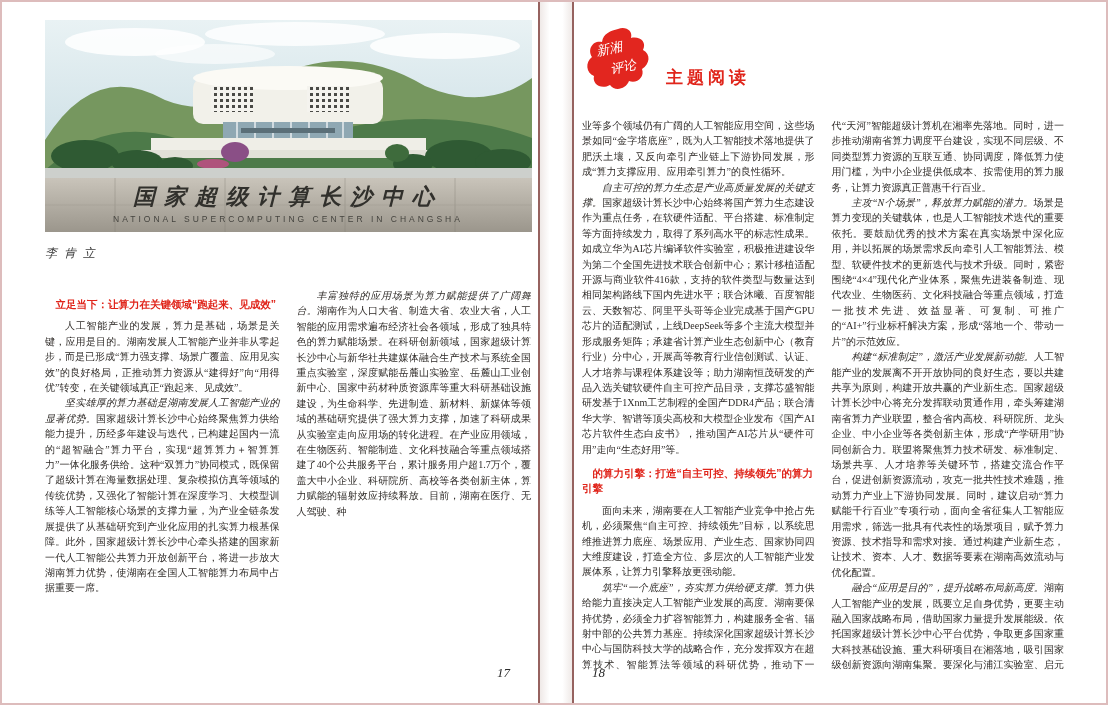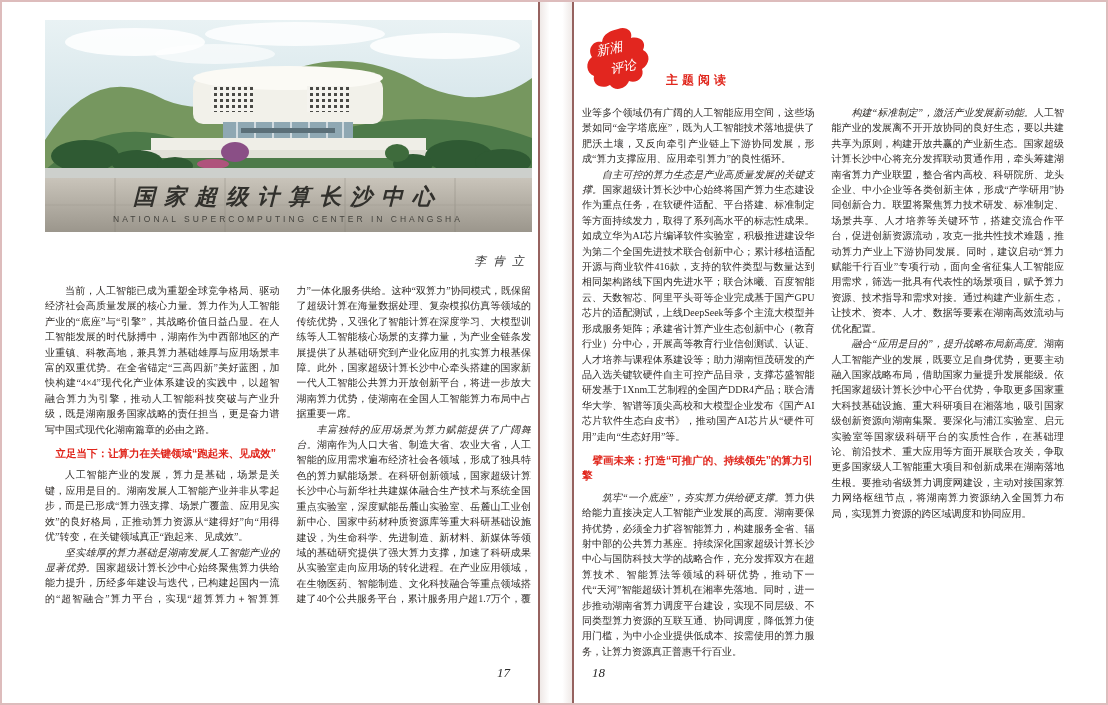--- a/index.html
+++ b/index.html
@@ -26,26 +26,26 @@
   .photo { width:487px; height:212px; display:block; overflow:hidden; }
   .photo svg { display:block; }
 
   .title {
     margin-top:13px; text-align:center;
     font-size:28px; font-weight:bold; letter-spacing:2px;
     color:#1c6ab3; line-height:34px;
     font-family:"Liberation Serif","DejaVu Serif",serif;
   }
   .author {
-    margin-top:21px; text-align:right;
+    margin-top:13px; text-align:left;
     font-size:12px; letter-spacing:7px; color:#3c3c3c; font-style:italic;
   }
 
   .cols {
-    margin-top:13px;
+    margin-top:26px;
     column-gap:17px; column-count:2; column-fill:auto;
     text-align:justify; overflow:hidden;
     font-size:10px; line-height:15.4px; color:#2f2b28;
   }
   .cols-left  { height:338px; }
   .cols-right { height:562px; }
 
   .para { text-indent:2em; }
   .para.no-indent { text-indent:0; }
   .lead { font-style:italic; }
@@ -62,21 +62,21 @@
     font-size:13px; font-style:italic; color:#2a2a2a;
     font-family:"Liberation Serif","DejaVu Serif",serif;
   }
   .pagenum-left  { right:28px;font-style:italic; }
   .pagenum-right { left:16px; }
 
   
   .section-header { display:flex; align-items:flex-end; gap:8px; height:66px; margin-left:2px; }
   .logo { width:74px; height:66px; display:block; }
   .section-label {
-    color:#e0251b; font-weight:bold; font-size:12px; letter-spacing:4px;
+    color:#e0251b; font-weight:bold; font-size:17px; letter-spacing:4px;
     font-family:"Liberation Sans","DejaVu Sans",sans-serif;
     padding-bottom:3px;
   }
 </style>
 </head>
 <body>
 
 <div class="spread">
 
   <section class="page page-left">
@@ -150,21 +150,20 @@
           <line x1="0" y1="185" x2="487" y2="185" opacity="0.5"></line>
         </g>
         <text x="243" y="184" text-anchor="middle" font-size="22" letter-spacing="9" fill="#31302c" font-style="italic" font-weight="bold" font-family="Liberation Serif, DejaVu Serif, serif">国家超级计算长沙中心</text>
         <text x="243" y="202" text-anchor="middle" font-size="8.5" letter-spacing="3" fill="#45443f" font-family="Liberation Sans, DejaVu Sans, sans-serif">NATIONAL SUPERCOMPUTING CENTER IN CHANGSHA</text>
       </svg>
     </figure>
 
     <div class="author">李肯立</div>
 
     <div class="cols cols-left">
-      <p class="para">当前，人工智能已成为重塑全球竞争格局、驱动经济社会高质量发展的核心力量。算力作为人工智能产业的“底座”与“引擎”，其战略价值日益凸显。在人工智能发展的时代脉搏中，湖南作为中西部地区的产业重镇、科教高地，兼具算力基础雄厚与应用场景丰富的双重优势。在全省锚定“三高四新”美好蓝图，加快构建“4×4”现代化产业体系建设的实践中，以超智融合算力为引擎，推动人工智能科技突破与产业升级，既是湖南服务国家战略的责任担当，更是奋力谱写中国式现代化湖南篇章的必由之路。</p>
       <h3 class="subhead">立足当下：让算力在关键领域“跑起来、见成效”</h3>
       <p class="para">人工智能产业的发展，算力是基础，场景是关键，应用是目的。湖南发展人工智能产业并非从零起步，而是已形成“算力强支撑、场景广覆盖、应用见实效”的良好格局，正推动算力资源从“建得好”向“用得优”转变，在关键领域真正“跑起来、见成效”。</p>
       <p class="para"><em class="lead">坚实雄厚的算力基础是湖南发展人工智能产业的显著优势。</em><span>国家超级计算长沙中心始终聚焦算力供给能力提升，历经多年建设与迭代，已构建起国内一流的“超智融合”算力平台，实现“超算算力＋智算算力”一体化服务供给。这种“双算力”协同模式，既保留了超级计算在海量数据处理、复杂模拟仿真等领域的传统优势，又强化了智能计算在深度学习、大模型训练等人工智能核心场景的支撑力量，为产业全链条发展提供了从基础研究到产业化应用的扎实算力根基保障。此外，国家超级计算长沙中心牵头搭建的国家新一代人工智能公共算力开放创新平台，将进一步放大湖南算力优势，使湖南在全国人工智能算力布局中占据重要一席。</span></p>
       <p class="para"><em class="lead">丰富独特的应用场景为算力赋能提供了广阔舞台。</em><span>湖南作为人口大省、制造大省、农业大省，人工智能的应用需求遍布经济社会各领域，形成了独具特色的算力赋能场景。在科研创新领域，国家超级计算长沙中心与新华社共建媒体融合生产技术与系统全国重点实验室，深度赋能岳麓山实验室、岳麓山工业创新中心、国家中药材种质资源库等重大科研基础设施建设，为生命科学、先进制造、新材料、新媒体等领域的基础研究提供了强大算力支撑，加速了科研成果从实验室走向应用场的转化进程。在产业应用领域，在生物医药、智能制造、文化科技融合等重点领域搭建了40个公共服务平台，累计服务用户超1.7万个，覆盖大中小企业、科研院所、高校等各类创新主体，算力赋能的辐射效应持续释放。目前，湖南在医疗、无人驾驶、种</span></p>
     </div>
 
     <div class="pagenum pagenum-left">17</div>
   </section>
 
   <div class="gutter"></div>
@@ -176,22 +175,24 @@
         <path d="M34,3 C42,0 49,5 47,12 C56,10 63,16 59,24 C67,28 66,38 58,43 C61,51 53,58 45,55 C42,63 31,66 26,59 C17,64 8,58 10,50 C2,47 1,36 8,31 C3,23 9,14 18,16 C19,7 27,5 34,3 Z" fill="#e2261f"></path>
         <text x="26" y="27" text-anchor="middle" font-size="13" fill="#ffffff" font-style="italic" transform="rotate(-12 26 27)" font-family="Liberation Serif, DejaVu Serif, serif">新湘</text>
         <text x="40" y="45" text-anchor="middle" font-size="13" fill="#ffffff" font-style="italic" transform="rotate(-12 40 45)" font-family="Liberation Serif, DejaVu Serif, serif">评论</text>
       </svg>
       <span class="section-label">主题阅读</span>
     </header>
 
     <div class="cols cols-right">
       <p class="para no-indent">业等多个领域仍有广阔的人工智能应用空间，这些场景如同“金字塔底座”，既为人工智能技术落地提供了肥沃土壤，又反向牵引产业链上下游协同发展，形成“算力支撑应用、应用牵引算力”的良性循环。</p>
       <p class="para"><em class="lead">自主可控的算力生态是产业高质量发展的关键支撑。</em><span>国家超级计算长沙中心始终将国产算力生态建设作为重点任务，在软硬件适配、平台搭建、标准制定等方面持续发力，取得了系列高水平的标志性成果。如成立华为AI芯片编译软件实验室，积极推进建设华为第二个全国先进技术联合创新中心；累计移植适配开源与商业软件416款，支持的软件类型与数量达到相同架构路线下国内先进水平；联合沐曦、百度智能云、天数智芯、阿里平头哥等企业完成基于国产GPU芯片的适配测试，上线DeepSeek等多个主流大模型并形成服务矩阵；承建省计算产业生态创新中心（教育行业）分中心，开展高等教育行业信创测试、认证、人才培养与课程体系建设等；助力湖南恒茂研发的产品入选关键软硬件自主可控产品目录，支撑芯盛智能研发基于1Xnm工艺制程的全国产DDR4产品；联合清华大学、智谱等顶尖高校和大模型企业发布《国产AI芯片软件生态白皮书》，推动国产AI芯片从“硬件可用”走向“生态好用”等。</span></p>
-      <h3 class="subhead">擘画未来：打造“可推广的、持续领先”的算力引擎</h3>
+      <h3 class="subhead">的算力引擎：打造“自主可控、持续领先”的算力引擎</h3>
+      <p class="para">面向未来，湖南要在人工智能产业竞争中抢占先机，必须聚焦“自主可控、持续领先”目标，以系统思维推进算力底座、场景应用、产业生态、国家协同四大维度建设，打造全方位、多层次的人工智能产业发展体系，让算力引擎释放更强动能。</p>
       <p class="para"><em class="lead">筑牢“一个底座”，夯实算力供给硬支撑。</em><span>算力供给能力直接决定人工智能产业发展的高度。湖南要保持优势，必须全力扩容智能算力，构建服务全省、辐射中部的公共算力基座。持续深化国家超级计算长沙中心与国防科技大学的战略合作，充分发挥双方在超算技术、智能算法等领域的科研优势，推动下一代“天河”智能超级计算机在湘率先落地。同时，进一步推动湖南省算力调度平台建设，实现不同层级、不同类型算力资源的互联互通、协同调度，降低算力使用门槛，为中小企业提供低成本、按需使用的算力服务，让算力资源真正普惠千行百业。</span></p>
+      <p class="para"><em class="lead">主攻“N个场景”，释放算力赋能的潜力。</em><span>场景是算力变现的关键载体，也是人工智能技术迭代的重要依托。要鼓励优秀的技术方案在真实场景中深化应用，并以拓展的场景需求反向牵引人工智能算法、模型、软硬件技术的更新迭代与技术升级。同时，紧密围绕“4×4”现代化产业体系，聚焦先进装备制造、现代农业、生物医药、文化科技融合等重点领域，打造一批技术先进、效益显著、可复制、可推广的“AI+”行业标杆解决方案，形成“落地一个、带动一片”的示范效应。</span></p>
       <p class="para"><em class="lead">构建“标准制定”，激活产业发展新动能。</em><span>人工智能产业的发展离不开开放协同的良好生态，要以共建共享为原则，构建开放共赢的产业新生态。国家超级计算长沙中心将充分发挥联动贯通作用，牵头筹建湖南省算力产业联盟，整合省内高校、科研院所、龙头企业、中小企业等各类创新主体，形成“产学研用”协同创新合力。联盟将聚焦算力技术研发、标准制定、场景共享、人才培养等关键环节，搭建交流合作平台，促进创新资源流动，攻克一批共性技术难题，推动算力产业上下游协同发展。同时，建议启动“算力赋能千行百业”专项行动，面向全省征集人工智能应用需求，筛选一批具有代表性的场景项目，赋予算力资源、技术指导和需求对接。通过构建产业新生态，让技术、资本、人才、数据等要素在湖南高效流动与优化配置。</span></p>
       <p class="para"><em class="lead">融合“应用是目的”，提升战略布局新高度。</em><span>湖南人工智能产业的发展，既要立足自身优势，更要主动融入国家战略布局，借助国家力量提升发展能级。依托国家超级计算长沙中心平台优势，争取更多国家重大科技基础设施、重大科研项目在湘落地，吸引国家级创新资源向湖南集聚。要深化与浦江实验室、启元实验室等国家级科研平台的实质性合作，在基础理论、前沿技术、重大应用等方面开展联合攻关，争取更多国家级人工智能重大项目和创新成果在湖南落地生根。要推动省级算力调度网建设，主动对接国家算力网络枢纽节点，将湖南算力资源纳入全国算力布局，实现算力资源的跨区域调度和协同应用。</span></p>
 
     </div>
 
     <div class="pagenum pagenum-right">18</div>
   </section>
 
 </div>
 

